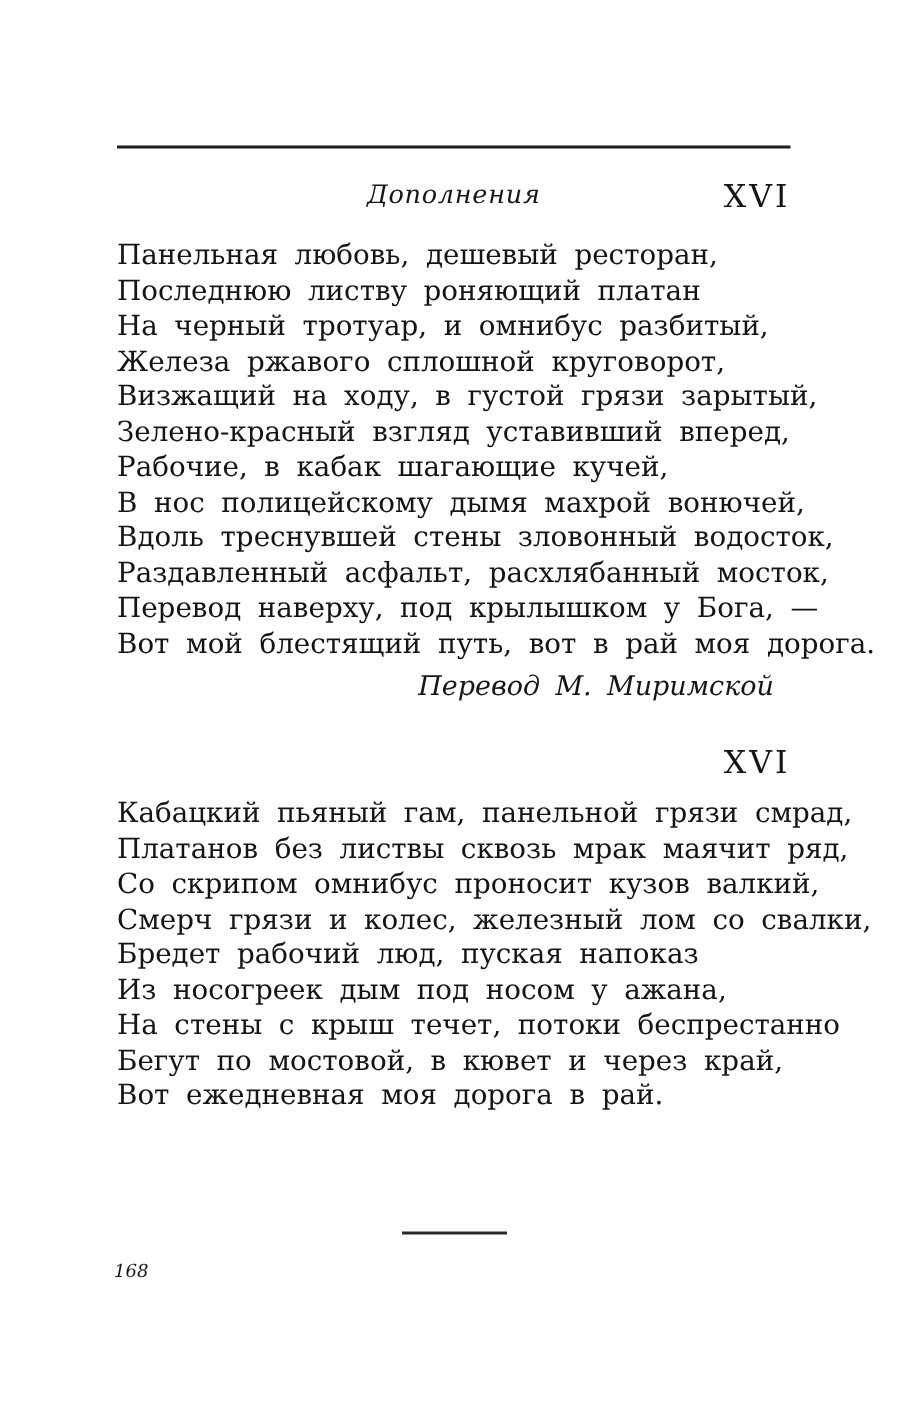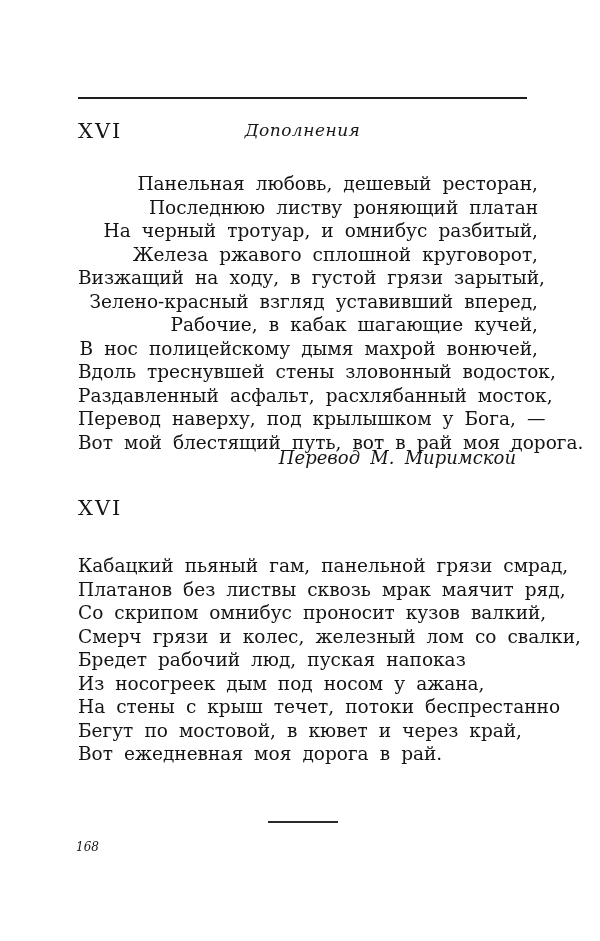--- a/index.html
+++ b/index.html
@@ -36,39 +36,39 @@
     top: 97px;
     left: 78px;
     width: 449px;
     height: 2px;
     background: #1d1d1d;
   }
   .section-heading {
     position: absolute;
     left: 78px;
     width: 449px;
-    text-align: left;
+    text-align: right;
     font-size: 21px;
     letter-spacing: 2px;
     color: #151515;
   }
   .heading-1 { top: 119px; }
   .heading-2 { top: 496px; }
   .poem {
     position: absolute;
     left: 78px;
     width: 460px;
     font-size: 18.5px;
     line-height: 23.5px;
     word-spacing: 0.28em;
     color: #141414;
     white-space: nowrap;
   }
-  .poem-1 { top: 172px; text-align: right; }
-  .poem-2 { top: 554px; }
+  .poem-1 { top: 159px; }
+  .poem-2 { top: 531px; }
   .credit {
     position: absolute;
     right: 84px;
     font-style: italic;
     font-size: 18px;
     word-spacing: 0.25em;
     color: #161616;
   }
   .credit-1 { top: 447px; }
   .credit-2 { top: 772px; }

